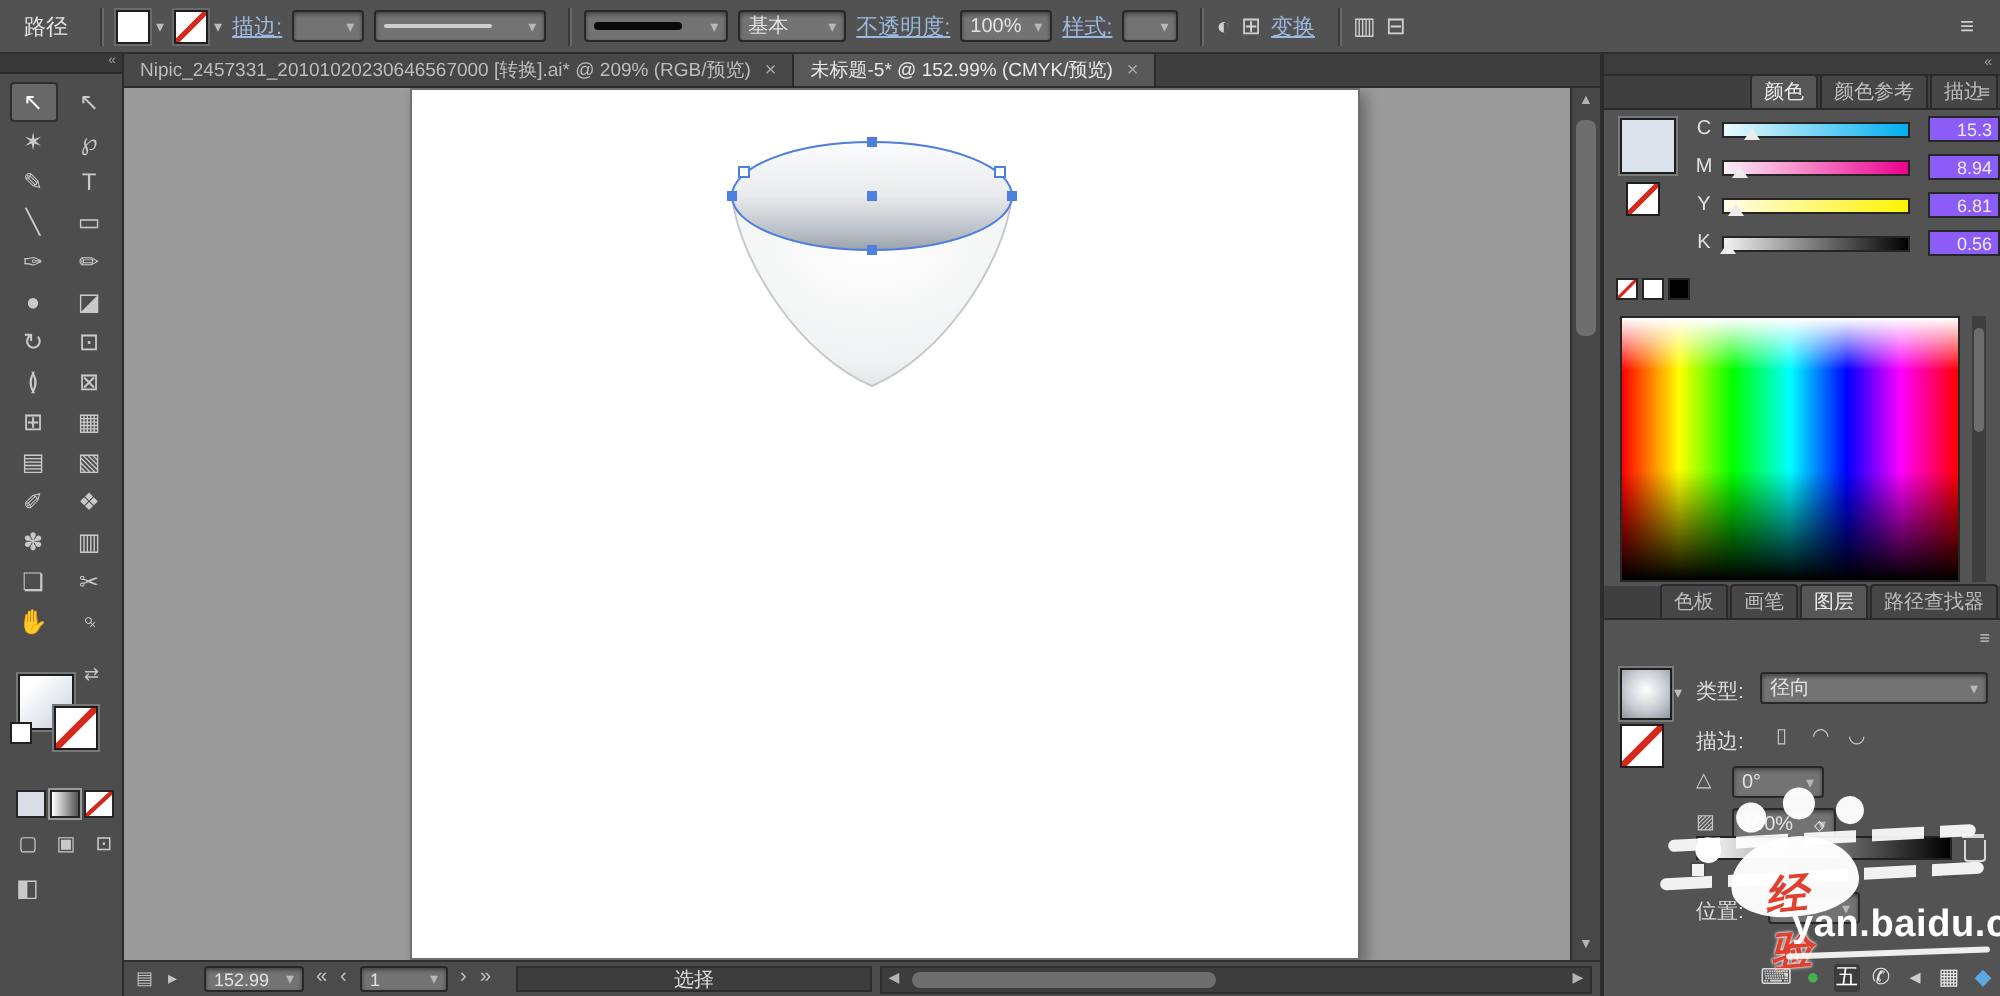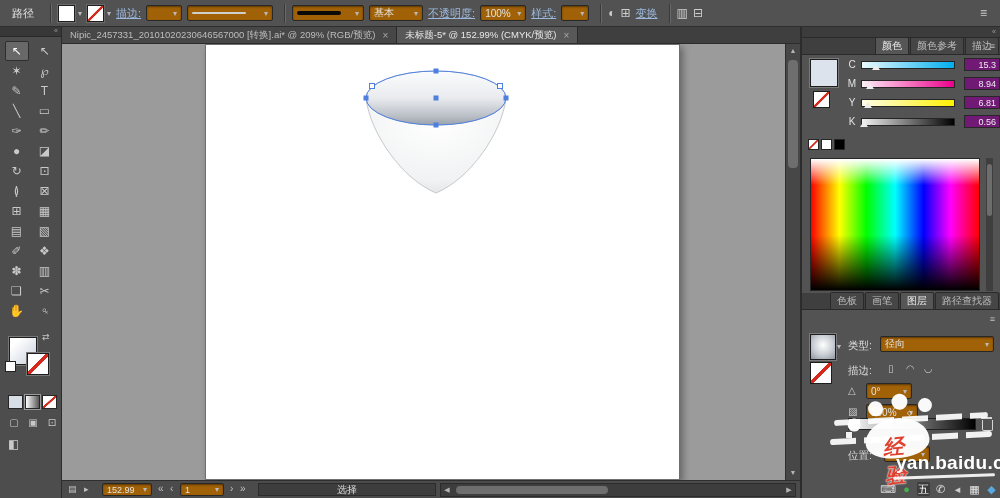--- a/index.html
+++ b/index.html
@@ -5,21 +5,21 @@
   html,body{margin:0;padding:0;}
   body{width:1000px;height:498px;overflow:hidden;background:#535353;}
   .app{position:relative;width:908px;height:498px;font-family:"Liberation Sans","DejaVu Sans",sans-serif;font-size:11px;color:#d6d6d6;}
 
   
   .controlbar{position:absolute;left:0;top:0;width:1000px;height:27px;background:#525252;border-bottom:1px solid #2e2e2e;display:flex;align-items:center;padding:0 8px;box-sizing:border-box;}
   .controlbar>*{margin-right:5px;flex:none;}
   .objlabel{font-size:11px;color:#e3e3e3;margin-left:4px;margin-right:10px;}
   .sep{width:1px;height:19px;background:#3a3a3a;border-right:1px solid #6a6a6a;margin:0 6px;}
   .link{color:#9cb8dd;text-decoration:underline;font-size:11px;cursor:default;}
-  .dd{background:#a16207;border:1px solid #282828;border-radius:2px;color:#e2e2e2;font-size:10px;display:flex;align-items:center;padding:0 4px;height:16px;box-sizing:border-box;box-shadow:inset 0 1px 2px rgba(0,0,0,.45);}
+  .dd{background:#737373;border:1px solid #282828;border-radius:2px;color:#e2e2e2;font-size:10px;display:flex;align-items:center;padding:0 4px;height:16px;box-sizing:border-box;box-shadow:inset 0 1px 2px rgba(0,0,0,.45);}
   .dd::after{content:"▾";margin-left:auto;padding-left:4px;font-size:8px;color:#b8b8b8;}
   .w28{width:28px;}.w36{width:36px;}.w44{width:46px;}.w54{width:54px;}.w70{width:72px;}.w86{width:86px;}
   .swbox{width:15px;height:15px;background:#fff;border:1px solid #1f1f1f;box-shadow:0 0 0 1px #6a6a6a;display:inline-block;}
   .nonex{background:linear-gradient(to bottom right,#fff 43%,#d42a1e 45%,#d42a1e 55%,#fff 57%) !important;}
   .dda{font-size:8px;color:#bbb;margin-left:-2px;}
   .cicon{color:#cfcfcf;font-size:12px;cursor:default;}
   .spacer{flex:1 !important;}
   .wpline{width:54px;height:2px;background:#cfcfcf;border-radius:1px;}
   .brushline{width:44px;height:4px;background:#0a0a0a;border-radius:2px;}
 
@@ -74,21 +74,21 @@
   .ptab{padding:1px 6px;font-size:10px;color:#bdbdbd;background:#464646;border:1px solid #2a2a2a;border-bottom:none;border-radius:2px 2px 0 0;margin-right:1px;height:14px;display:flex;align-items:center;white-space:nowrap;}
   .ptab.active{background:#565656;color:#ececec;}
   .pmenu{position:absolute;right:5px;font-size:9px;color:#c2c2c2;}
   .cfill{position:absolute;left:8px;top:32px;width:26px;height:26px;background:#dde3ec;border:1px solid #1e1e1e;box-shadow:0 0 0 1px #7a7a7a;}
   .cstroke{position:absolute;left:11px;top:64px;width:15px;height:15px;background:linear-gradient(to bottom right,#fff 43%,#d42a1e 45%,#d42a1e 55%,#fff 57%);border:1px solid #1e1e1e;}
   .sliders{position:absolute;left:0;top:28px;width:200px;}
   .srow{position:relative;height:19px;display:flex;align-items:center;}
   .slab{width:12px;text-align:center;font-size:10px;color:#e2e2e2;margin-left:44px;}
   .strack{width:94px;height:8px;border:1px solid #252525;position:relative;margin-left:3px;box-sizing:border-box;}
   .sthumb{position:absolute;bottom:-2px;width:0;height:0;border-left:4px solid transparent;border-right:4px solid transparent;border-bottom:6px solid #ececec;transform:translateX(-50%);}
-  .sval{width:36px;height:13px;margin-left:9px;background:#701a75;border:1px solid #272727;color:#ececec;font-size:9px;display:flex;align-items:center;justify-content:flex-end;padding:0 3px;box-sizing:border-box;}
+  .sval{width:36px;height:13px;margin-left:9px;background:#8b5cf6;border:1px solid #272727;color:#ececec;font-size:9px;display:flex;align-items:center;justify-content:flex-end;padding:0 3px;box-sizing:border-box;}
   .minis{position:absolute;left:6px;top:112px;display:flex;gap:2px;}
   .mini{width:11px;height:11px;border:1px solid #252525;box-sizing:border-box;}
   .mini.wh{background:#fff;}.mini.bl{background:#000;}
   .spectrum{position:absolute;left:8px;top:131px;width:170px;height:133px;border:1px solid #272727;box-sizing:border-box;
     background:linear-gradient(to bottom,#fff 0%,rgba(255,255,255,0) 20%,rgba(0,0,0,0) 58%,#000 100%),
     linear-gradient(to right,#f00,#ff0 17%,#0f0 33%,#0ff 50%,#00f 67%,#f0f 83%,#f00);}
   .specscroll{position:absolute;left:184px;top:131px;width:7px;height:133px;background:#3e3e3e;}
   .specthumb{position:absolute;left:1px;top:6px;width:5px;height:52px;background:#6d6d6d;border-radius:3px;}
   .gradpanel{position:absolute;left:0;top:301px;width:200px;height:170px;}
   .gthumb{position:absolute;left:8px;top:6px;width:24px;height:24px;background:radial-gradient(circle at 50% 42%,#ffffff 0%,#c8cdd3 55%,#8e959d 100%);border:1px solid #1e1e1e;box-shadow:0 0 0 1px #7a7a7a;}

